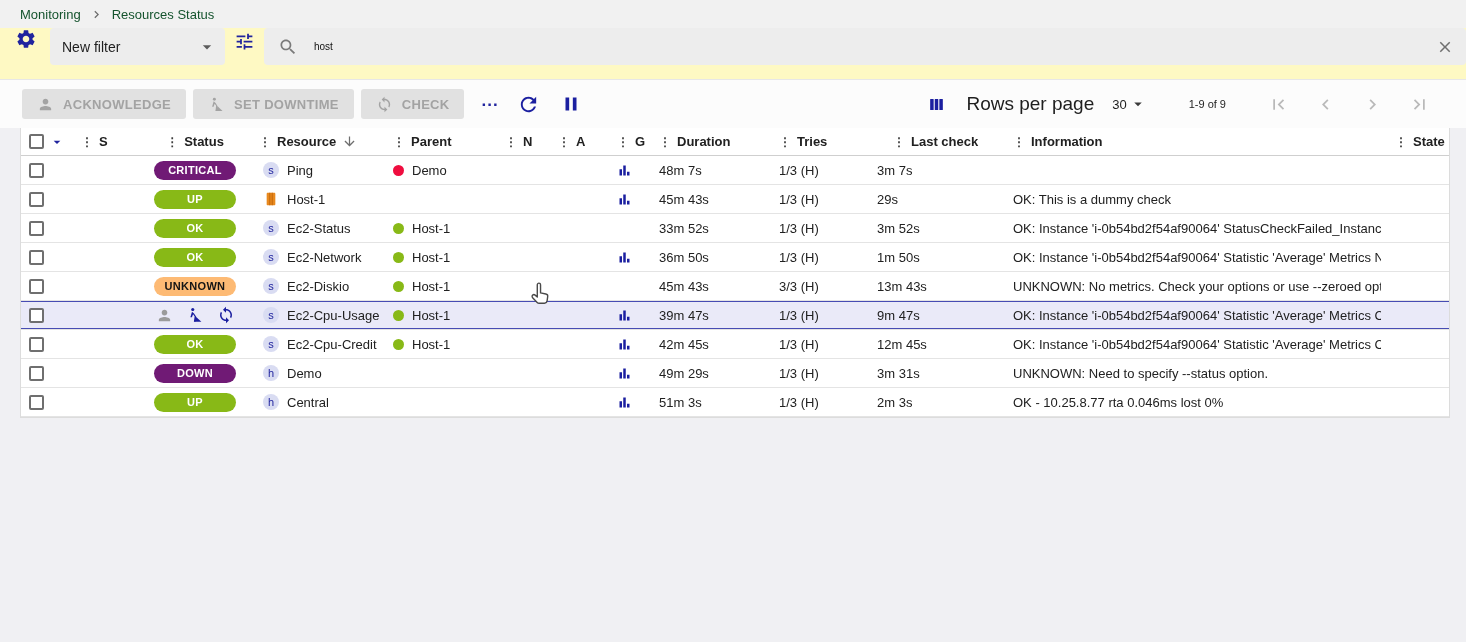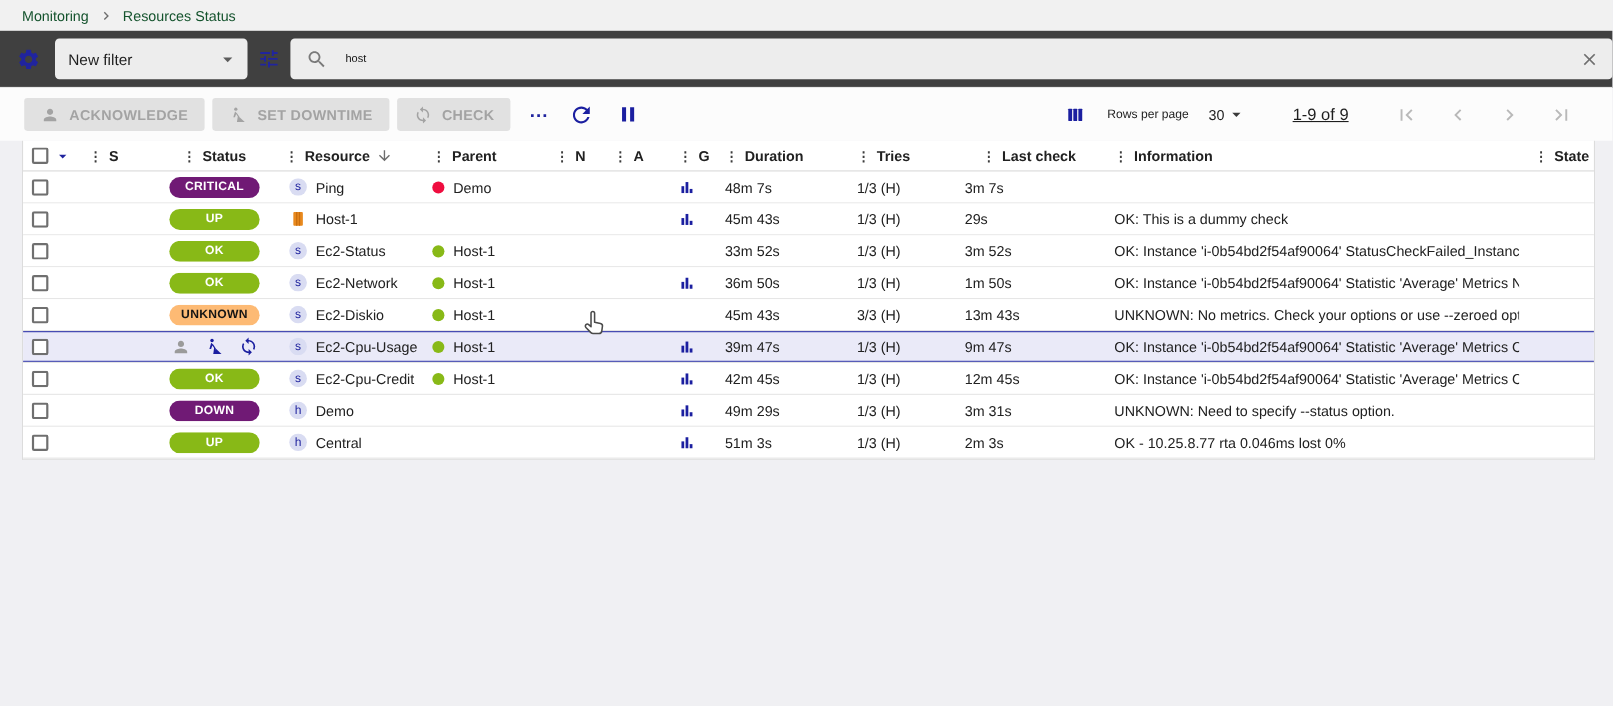--- a/index.html
+++ b/index.html
@@ -10,21 +10,21 @@
   }
   svg { display:block; }
 
   
   .breadcrumb-bar { height:28px; background:#f1f1f1; display:flex; align-items:center;
     padding-left:20px; gap:8px; font-size:13px; color:#14532d; }
   .crumb { cursor:pointer; }
   .crumb-sep { color:#6d6d6d; }
 
   
-  .filter-bar { height:52px; background:#404040; display:flex; align-items:center;
+  .filter-bar { height:52px; background:#fef9c3; display:flex; align-items:flex-start;
     border-bottom:1px solid #e7e7e7; }
   .gear { margin-left:15px; }
   .filter-select { margin-left:13px; width:175px; height:37px; background:#ededed;
     border-radius:4px; display:flex; align-items:center; padding:0 8px 0 12px;
     font-size:14px; color:#1f1f1f; cursor:pointer; }
   .filter-select .val { flex:1; }
   .tune-wrap { margin:0 6px; padding:3px; cursor:pointer; }
   .search-box { flex:1; height:37px; background:#ededed; border-radius:4px;
     display:flex; align-items:center; padding:0 12px 0 14px; gap:14px; }
   .search-box input { flex:1; border:none; outline:none; background:transparent;
@@ -34,24 +34,24 @@
   .toolbar { height:48px; background:#fcfcfc; display:flex; align-items:center; }
   .btn { height:30px; background:#e1e1e1; border:none; border-radius:3px; color:#a3a3a3;
     font-size:13px; font-weight:bold; letter-spacing:.3px; display:flex; align-items:center;
     gap:9px; padding:0 15px; margin-right:7px; font-family:"Liberation Sans", sans-serif; }
   .btn:first-child { margin-left:22px; }
   .more-btn { border:none; background:transparent; color:#20249e; font-weight:bold;
     font-size:17px; letter-spacing:1px; margin:0 10px 6px 4px; cursor:pointer; }
   .icon-btn { border:none; background:transparent; padding:2px; margin-right:16px; cursor:pointer; }
   .toolbar-right { margin-left:auto; display:flex; align-items:center; padding-right:34px; }
   .cols-icon { margin-right:20px; cursor:pointer; }
-  .rpp-label { font-size:11px; color:#1e1e1e; margin-right:18px; }
+  .rpp-label { font-size:19px; color:#1e1e1e; margin-right:18px; }
   .rpp-select { display:flex; align-items:center; font-size:13px; color:#1e1e1e;
     cursor:pointer; margin-right:42px; gap:2px; }
-  .range { font-size:15px; color:#1e1e1e; margin-right:18px;text-decoration:underline; }
+  .range { font-size:11px; color:#1e1e1e; margin-right:18px; }
   .pgbtn { border:none; background:transparent; padding:2px; margin-left:22px; cursor:default; }
 
   
   .table { margin:0 16px 0 20px; background:#fff; border:1px solid #dcdcdc; border-top:none; }
   .trow { display:grid;
     grid-template-columns:44px 82px 96px 138px 110px 55px 55px 45px 107px 120px 135px 1fr 68px;
     align-items:center; }
   .thead { height:28px; border-bottom:1px solid #cfcfcf; font-weight:bold; font-size:13px; color:#111; }
   .row { height:29px; border-bottom:1px solid #e4e4e4; background:#fff; }
   .row--hover { background:#eaeaf8; box-shadow: inset 0 1px 0 #474cb3, inset 0 -1px 0 #474cb3; }

